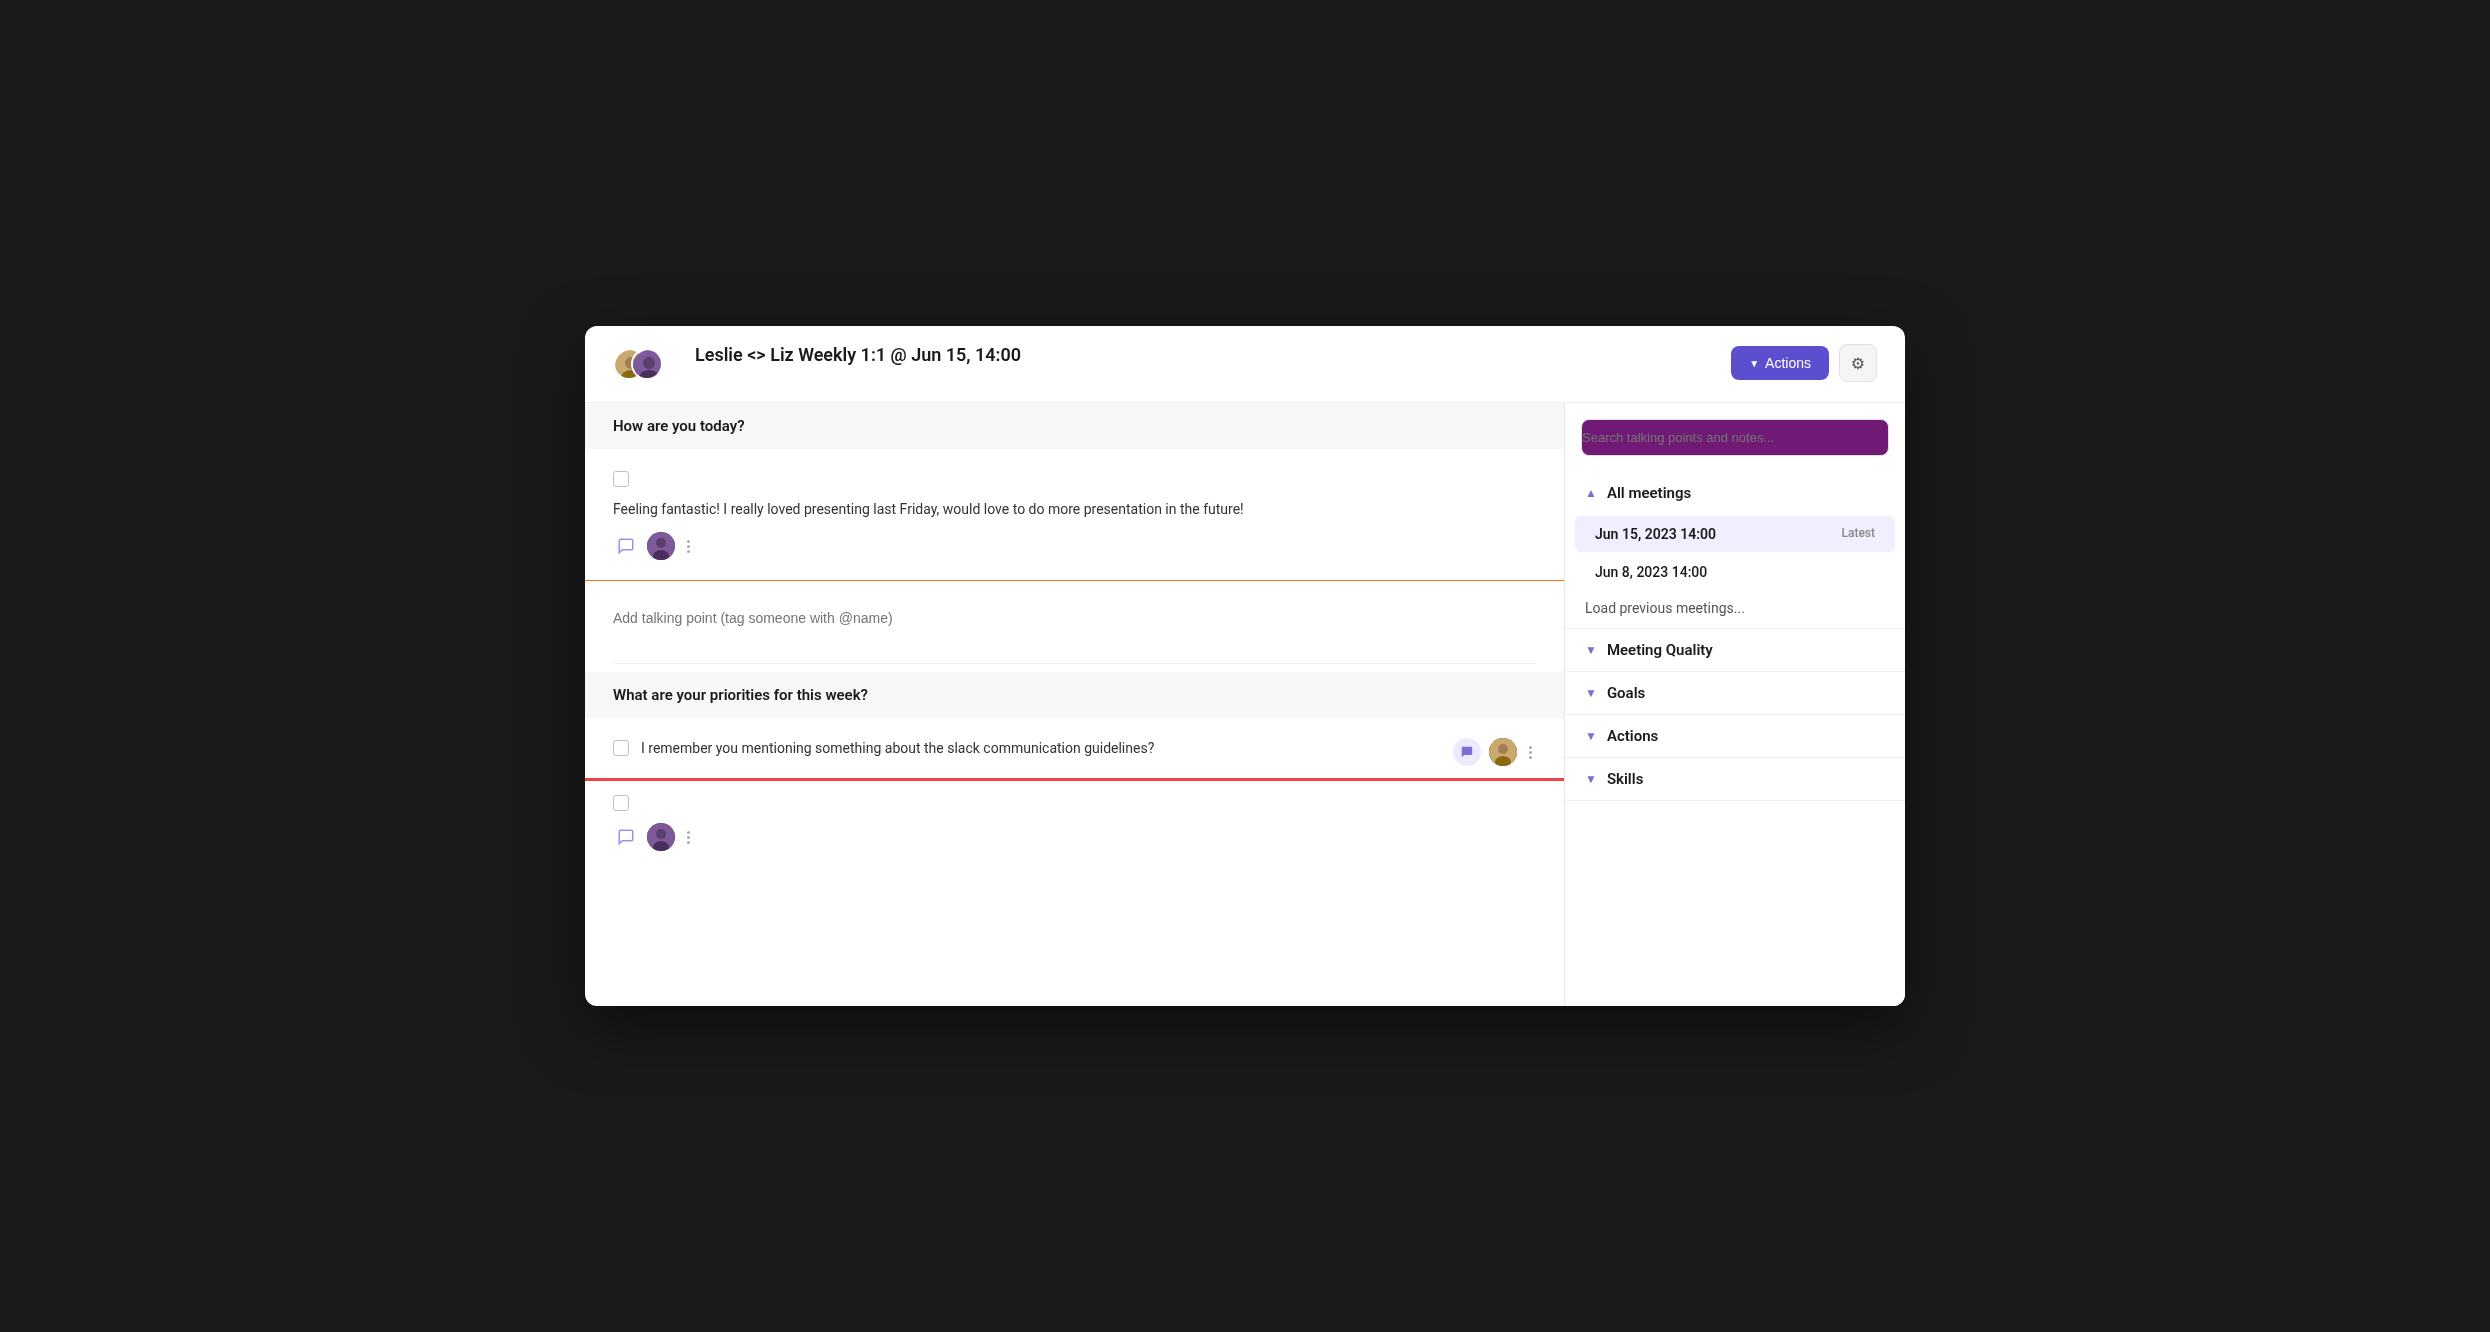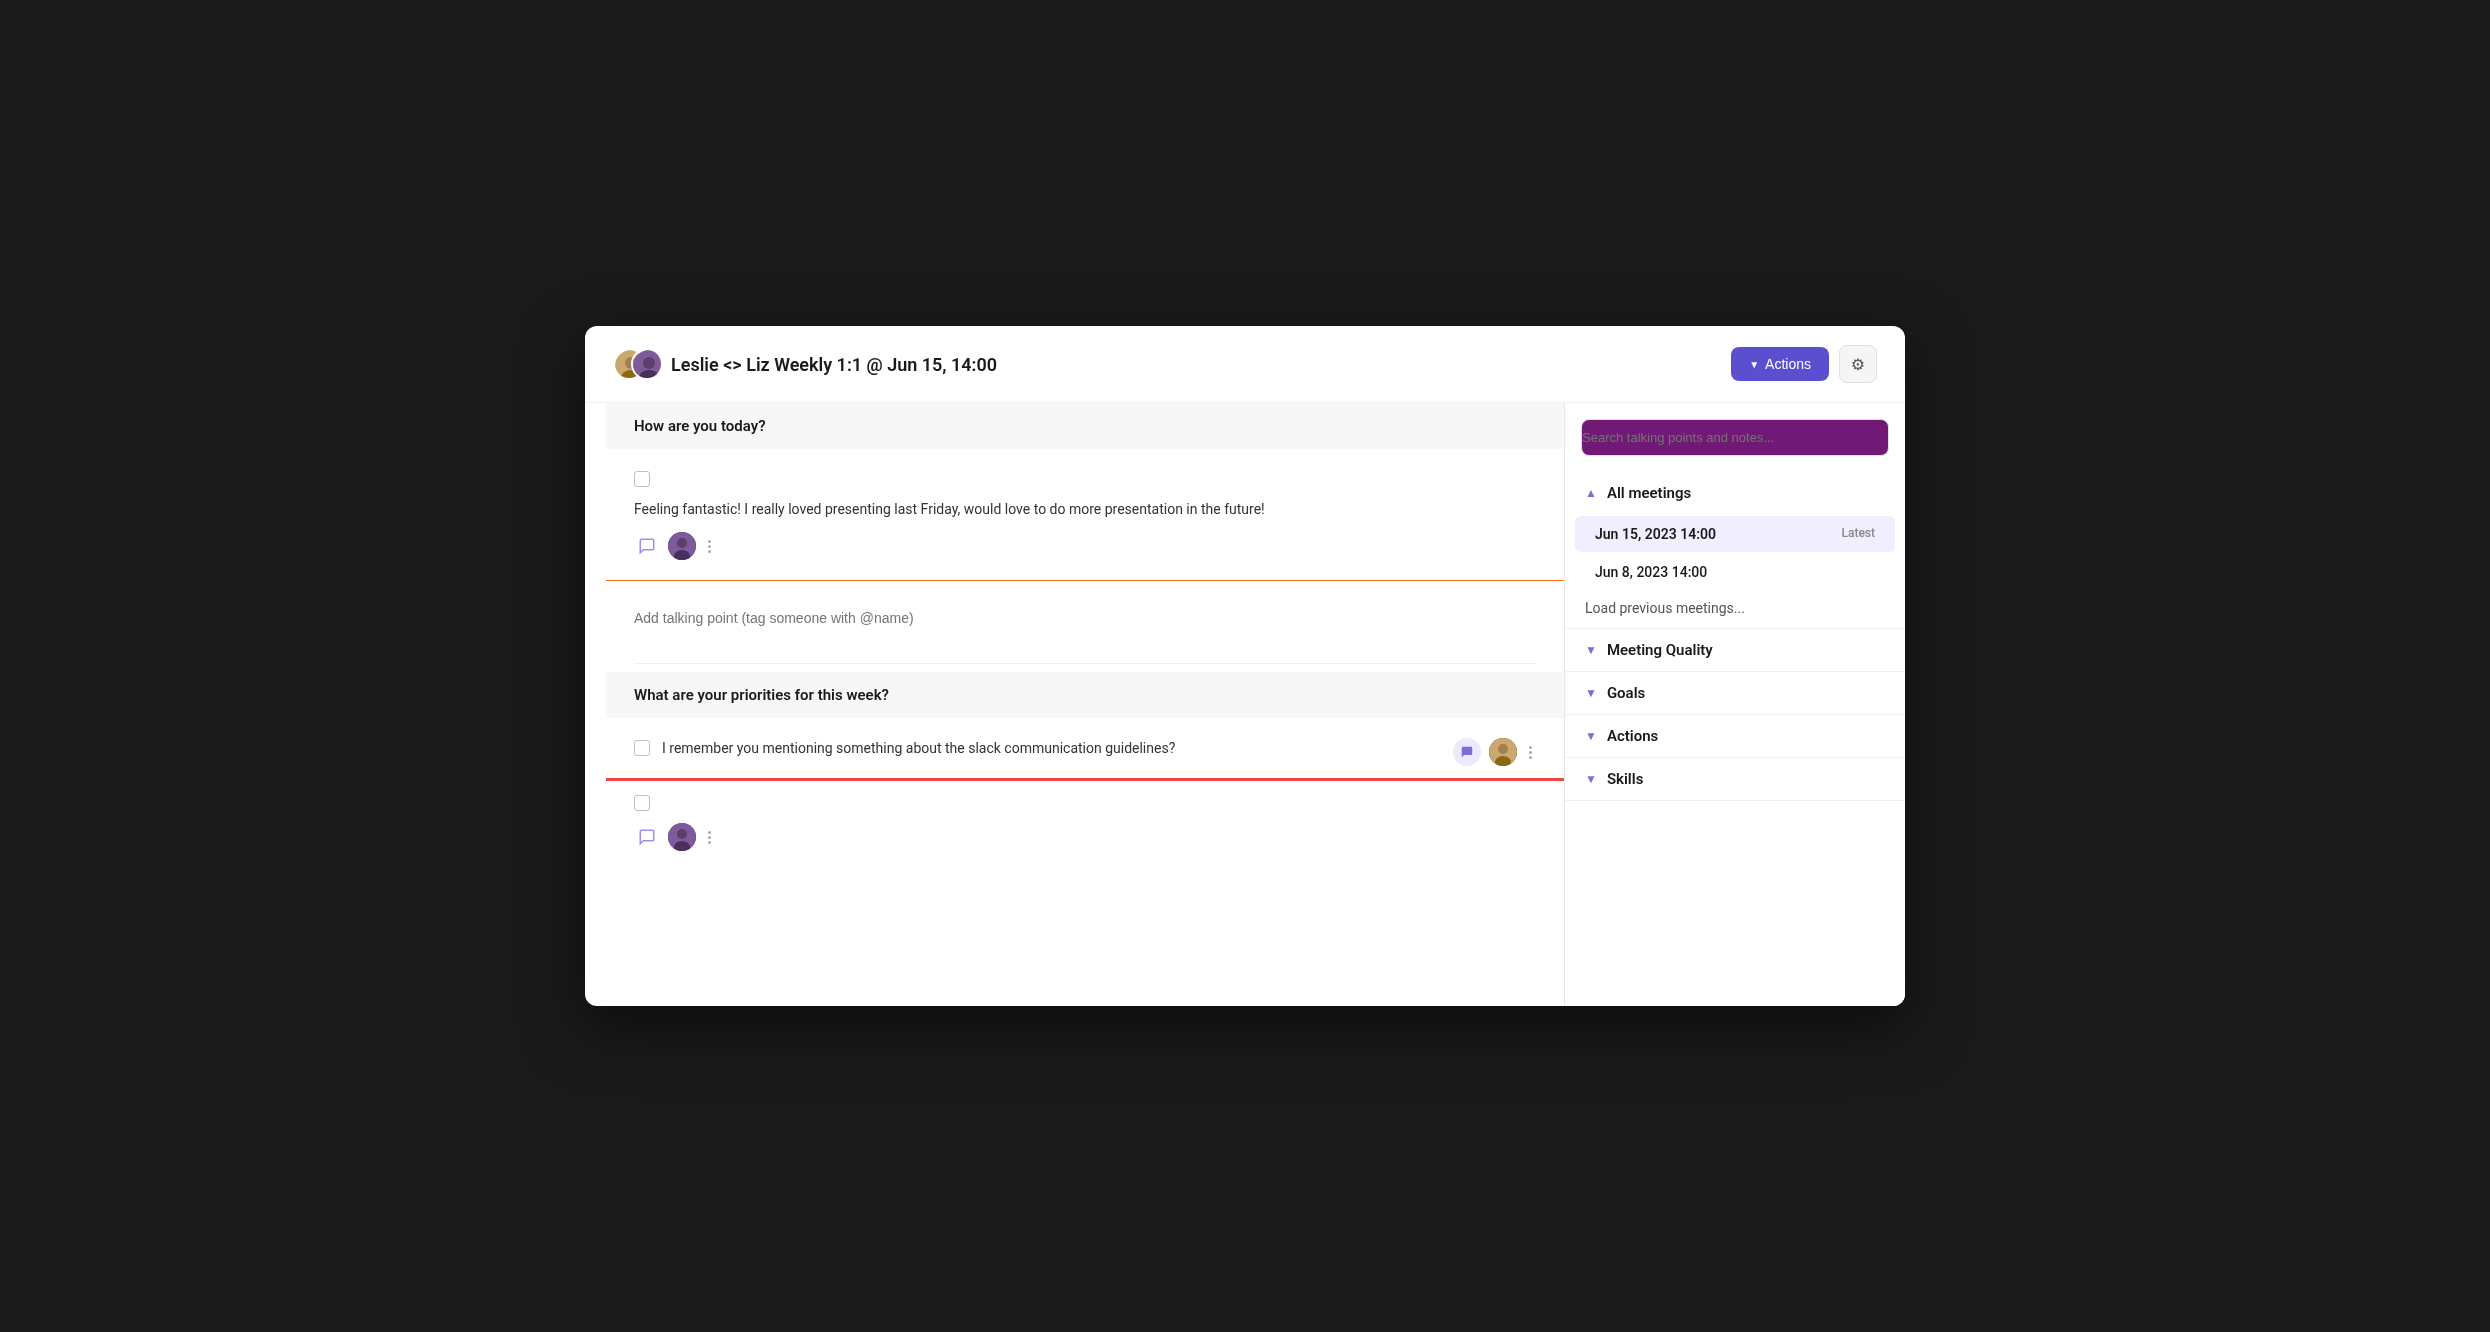--- a/index.html
+++ b/index.html
@@ -17,24 +17,24 @@
       box-shadow: 0 20px 60px rgba(0,0,0,0.5);
       width: 1320px;
       min-height: 680px;
       display: flex;
       flex-direction: column;
       overflow: hidden;
     }
     
     .header {
       display: flex;
-      align-items: center;
+      align-items: flex-start;
       padding: 18px 28px;
       border-bottom: 1px solid #f0f0f0;
-      gap: 2px;
+      gap: 26px;
     }
     .avatar-pair {
       display: flex;
       align-items: center;
       position: relative;
       width: 56px;
       height: 40px;
     }
     .avatar {
       width: 32px;
@@ -81,21 +81,20 @@
       display: flex;
       align-items: center;
       justify-content: center;
       font-size: 16px;
       color: #555;
     }
     
     .main-container {
       display: flex;
       flex: 1;
-      margin-left: 21px;
     }
     
     .left-panel {
       flex: 1;
       padding: 0;
       overflow-y: auto;
       border-right: 1px solid #e8e8e8;
     }
     
     .section {

